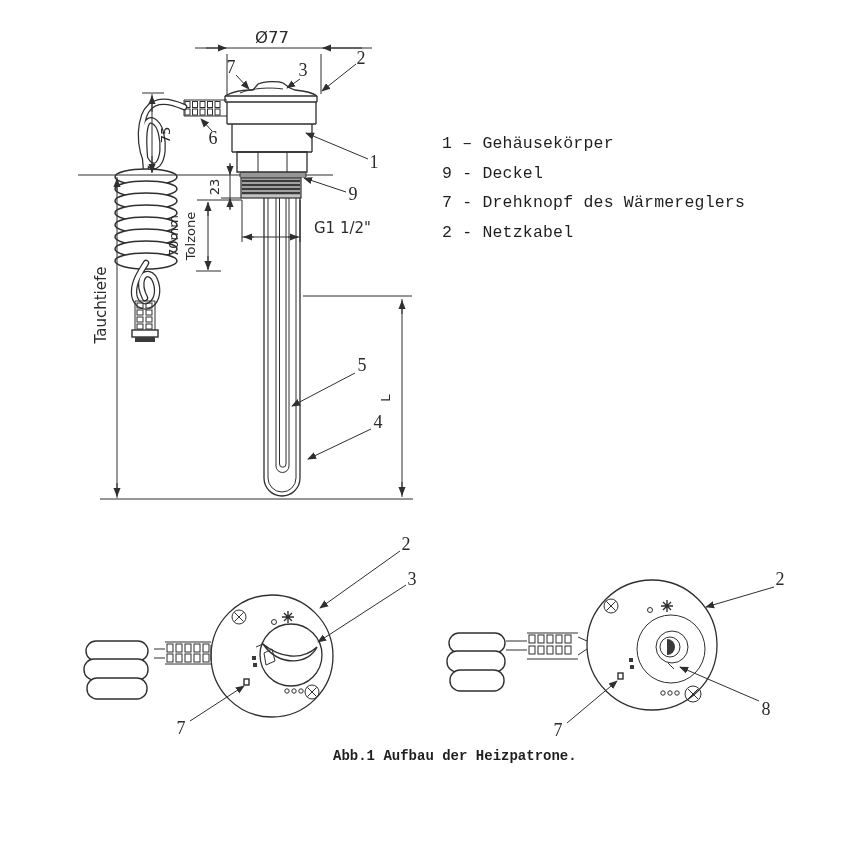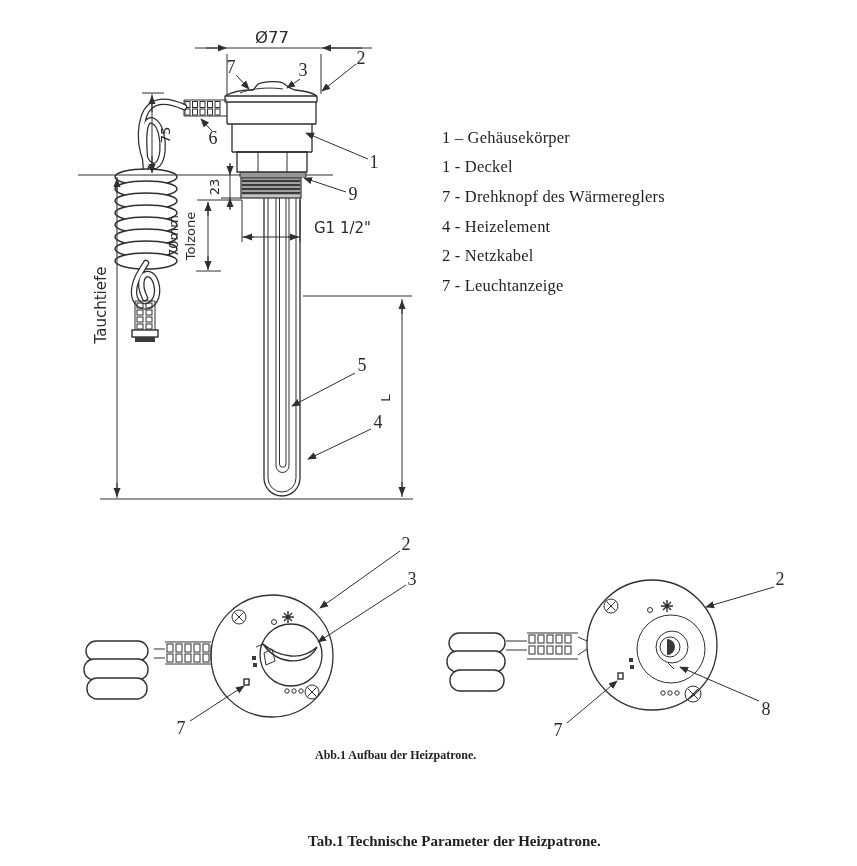--- a/index.html
+++ b/index.html
@@ -15,27 +15,27 @@
   .ring{fill:#ffffff;stroke:#2f2f2f;stroke-width:1.5;}
   .wfill{fill:#ffffff;stroke:#2f2f2f;stroke-width:1.4;}
   .dark{fill:#3a3a3a;stroke:none;}
   
   text{fill:#2a2a2a;}
   .dim{font-family:"DejaVu Sans",sans-serif;font-size:13px;}
   .dim15{font-family:"DejaVu Sans",sans-serif;font-size:15px;}
   .dim16{font-family:"DejaVu Sans",sans-serif;font-size:16.5px;}
   .callout{font-family:"Liberation Serif",serif;font-size:18px;}
   
-  .legend{position:absolute;left:442px;top:123px;}
+  .legend{position:absolute;left:442px;top:129px;font-family:Liberation Mono, monospace;}
   .legend ul{list-style:none;margin:0;padding:0;}
   .legend li{height:29.6px;display:flex;align-items:center;font-size:16.5px;
              letter-spacing:0.2px;white-space:nowrap;}
   
   .caption{position:absolute;font-weight:bold;white-space:nowrap;}
-  .caption.fig{left:315px;top:748px;font-size:12px;}
+  .caption.fig{left:333px;top:748px;font-size:14px;font-family:Liberation Mono, monospace;}
   .caption.tab{left:308px;top:833px;font-size:15px;}
 </style>
 </head>
 <body>
 
 <div class="page">
 
   <svg style="left:0;top:0" width="430" height="520" viewBox="0 0 430 520">
     <defs>
       <marker id="ahM" viewBox="0 0 10 10" refX="9" refY="5" markerWidth="9" markerHeight="9" orient="auto-start-reverse">
@@ -193,25 +193,23 @@
     <text class="callout" x="374" y="168" text-anchor="middle">1</text>
     <text class="callout" x="353" y="200" text-anchor="middle">9</text>
     <text class="callout" x="213" y="144" text-anchor="middle">6</text>
     <text class="callout" x="362" y="371" text-anchor="middle">5</text>
     <text class="callout" x="378" y="428" text-anchor="middle">4</text>
   </svg>
 
   <div class="legend">
     <ul>
       <li>1 – Gehäusekörper</li>
-      <li>1 - Deckel</li>
+      <li>9 - Deckel</li>
       <li>7 - Drehknopf des Wärmereglers</li>
-      <li>4 - Heizelement</li>
       <li>2 - Netzkabel</li>
-      <li>7 - Leuchtanzeige</li>
     </ul>
   </div>
 
   <svg style="left:50px;top:525px" width="380" height="220" viewBox="0 0 380 220">
     <defs>
       <marker id="ahL" viewBox="0 0 10 10" refX="9" refY="5" markerWidth="9" markerHeight="9" orient="auto-start-reverse">
         <path d="M0,1 L10,5 L0,9 z" fill="#2f2f2f"></path>
       </marker>
     </defs>
 
@@ -344,15 +342,14 @@
       <path d="M344,62 L276,82" marker-end="url(#ahR)"></path>
       <path d="M329,176 L250,142" marker-end="url(#ahR)"></path>
       <path d="M137,198 L187,156" marker-end="url(#ahR)"></path>
     </g>
     <text class="callout" x="350" y="60" text-anchor="middle">2</text>
     <text class="callout" x="336" y="190" text-anchor="middle">8</text>
     <text class="callout" x="128" y="211" text-anchor="middle">7</text>
   </svg>
 
   <div class="caption fig">Abb.1 Aufbau der Heizpatrone.</div>
-  <div class="caption tab">Tab.1 Technische Parameter der Heizpatrone.</div>
 
 </div>
 
 </body></html>

